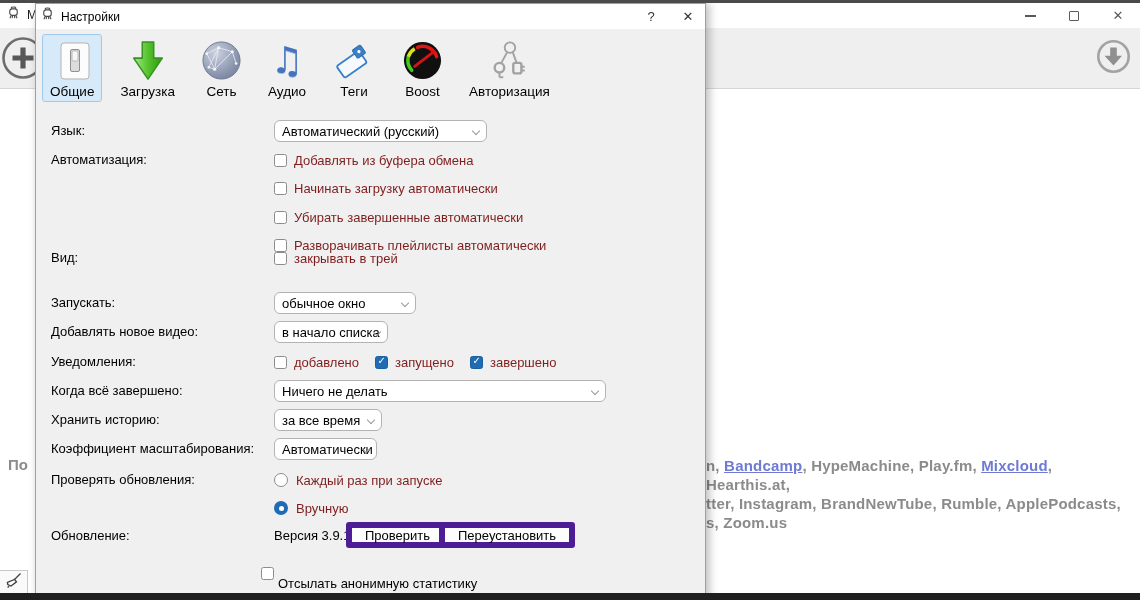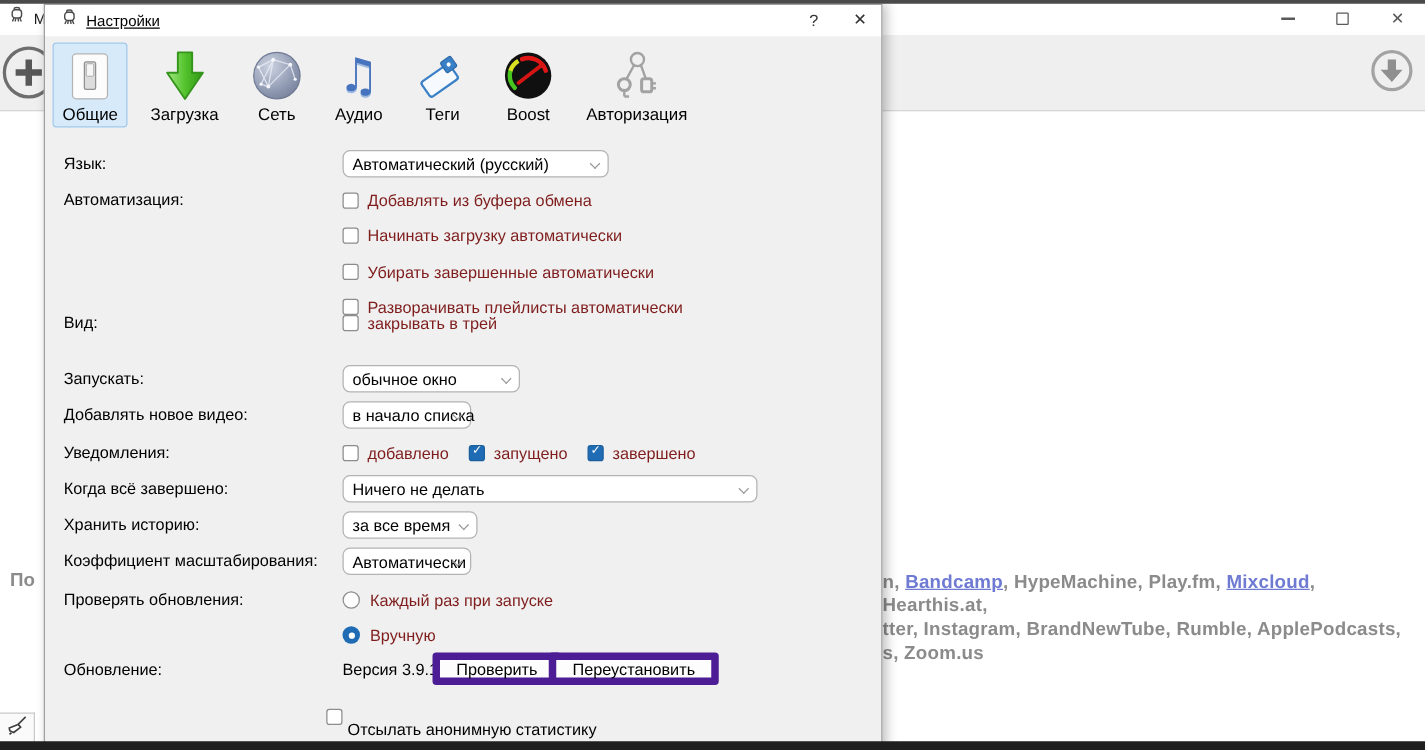--- a/index.html
+++ b/index.html
@@ -23,29 +23,29 @@
   .sites { position:absolute; left:706px; top:456px; width:430px; font-size:15px; font-weight:bold; color:#8b8b8b; line-height:19px; letter-spacing:.2px; }
   .site-link { color:#6f7ad3; text-decoration:underline; cursor:pointer; }
   .corner-box { position:absolute; left:0; top:570px; width:28px; height:24px; background:#fafafa; border-top:1px solid #c9c9c9; border-right:1px solid #c9c9c9; display:flex; align-items:center; justify-content:center; }
 
   
   .top-edge { position:absolute; left:0; top:0; width:100%; height:3px; background:#4a4a4a; z-index:40; }
   .taskbar-edge { position:absolute; left:0; top:593px; width:100%; height:7px; background:#1f1f1f; z-index:40; }
 
   
   .dialog { position:absolute; left:35px; top:3px; width:671px; height:597px; background:#f0f0f0; border:1px solid #9f9f9f; box-shadow:3px 0 9px rgba(0,0,0,.28); z-index:10; overflow:hidden; }
-  .dlg-titlebar { position:relative; height:25px; background:#fff; display:flex; align-items:center; padding-left:12px;text-decoration:underline; }
+  .dlg-titlebar { position:relative; height:25px; background:#fff; display:flex; align-items:center; padding-left:4px; }
   .dlg-title { font-size:12px; color:#000; margin-left:6px; }
   .dlg-help { position:absolute; left:601px; top:0; width:28px; height:25px; text-align:center; line-height:25px; font-size:13px; color:#333; }
   .dlg-close { position:absolute; left:637px; top:0; width:30px; height:25px; text-align:center; line-height:25px; font-size:13px; color:#333; font-family:"DejaVu Sans",sans-serif; }
 
   
   .tabs { position:absolute; left:6px; top:30px; display:flex; align-items:flex-end; gap:10px; }
   .tab { display:flex; flex-direction:column; justify-content:flex-end; align-items:center; height:68px; padding:3px 7px 2px; border:1px solid transparent; border-radius:3px; }
-  .tab.sel { background:#d7eafa; border-color:#a0c9ec; }
+  .tab.sel { background:#d7eafa; border-color:#a0c9ec;align-items:flex-end; }
   .ticon { flex:1; display:flex; align-items:center; justify-content:center; min-width:38px; }
   .tlabel { font-size:13.5px; color:#000; margin-top:1px; white-space:nowrap; }
   .note-glyph { font-family:"DejaVu Sans",sans-serif; font-size:37px; line-height:42px; color:#4673bd; text-shadow:0 1px 0 #9db9e0; }
 
   
   .row { position:absolute; left:15px; height:24px; width:642px; }
   .flabel { position:absolute; left:0; top:0; line-height:24px; font-size:13px; color:#000; white-space:nowrap; }
   .select { position:absolute; left:223px; top:1px; height:22px; background:#fff; border:1px solid #b3b3b3; border-radius:6px; font-size:13px; display:flex; align-items:center; padding:0 22px 0 7px; }
   .sval { white-space:nowrap; }
   .chev { position:absolute; right:7px; top:6.5px; width:6px; height:6px; border-right:1.4px solid #999; border-bottom:1.4px solid #999; transform:rotate(45deg); }
@@ -290,21 +290,21 @@
     <div class="row" style="top:287px">
       <span class="flabel">Запускать:</span>
       <div class="select" style="width:142px">
         <span class="sval">обычное окно</span>
         <span class="chev"></span>
       </div>
     </div>
 
     <div class="row" style="top:316px">
       <span class="flabel">Добавлять новое видео:</span>
-      <div class="select" style="width:103px">
+      <div class="select" style="width:114px">
         <span class="sval">в начало списка</span>
         <span class="chev"></span>
       </div>
     </div>
 
     <div class="row" style="top:346px">
       <span class="flabel">Уведомления:</span>
       <div class="cbgroup">
         <label class="check inline">
           <span class="box"></span>

